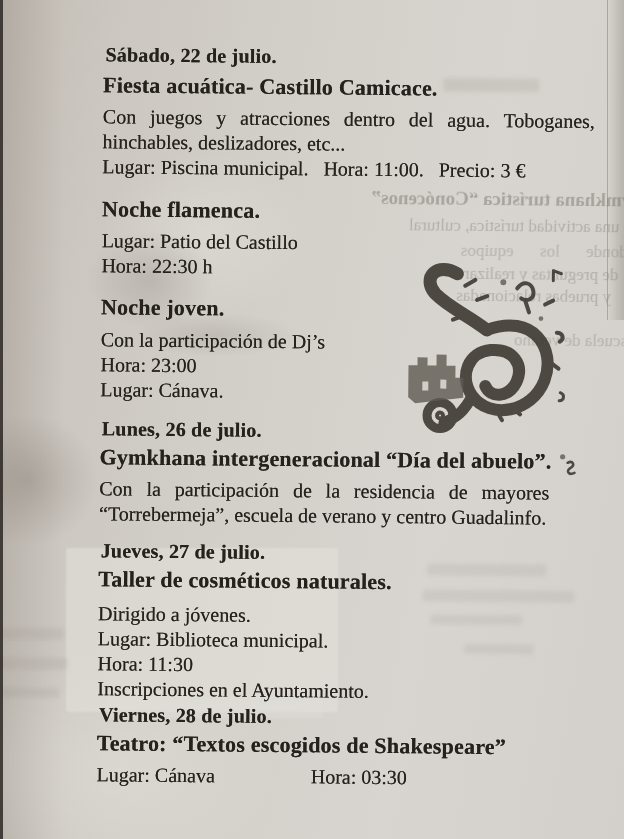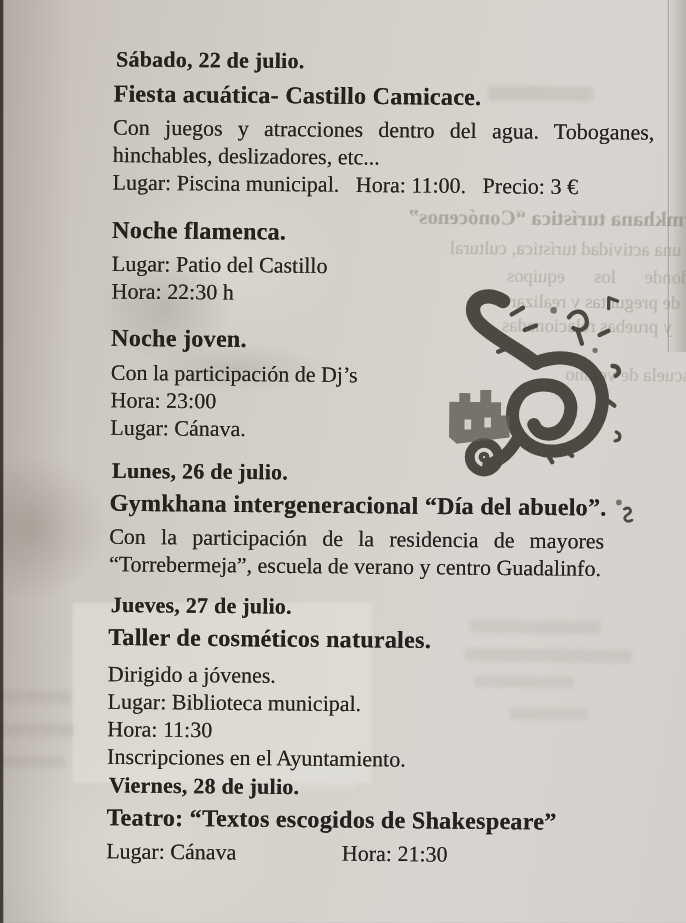--- a/index.html
+++ b/index.html
@@ -128,21 +128,21 @@
       <div class="ln">Lugar: Biblioteca municipal.</div>
       <div class="ln">Hora: 11:30</div>
       <div class="ln">Inscripciones en el Ayuntamiento.</div>
     </section>
 
     <section class="ev" style="top:702px;">
       <div class="date" style="margin-bottom:4px;">Viernes, 28 de julio.</div>
       <div class="title">Teatro: “Textos escogidos de Shakespeare”</div>
       <div class="row">
         <span class="ln">Lugar: Cánava</span>
-        <span class="ln">Hora: 21:30</span>
+        <span class="ln">Hora: 03:30</span>
       </div>
     </section>
 
   </div>
 
   <div class="edge-right"></div>
   <div class="edge-left"></div>
 </div>
 
 </body></html>

